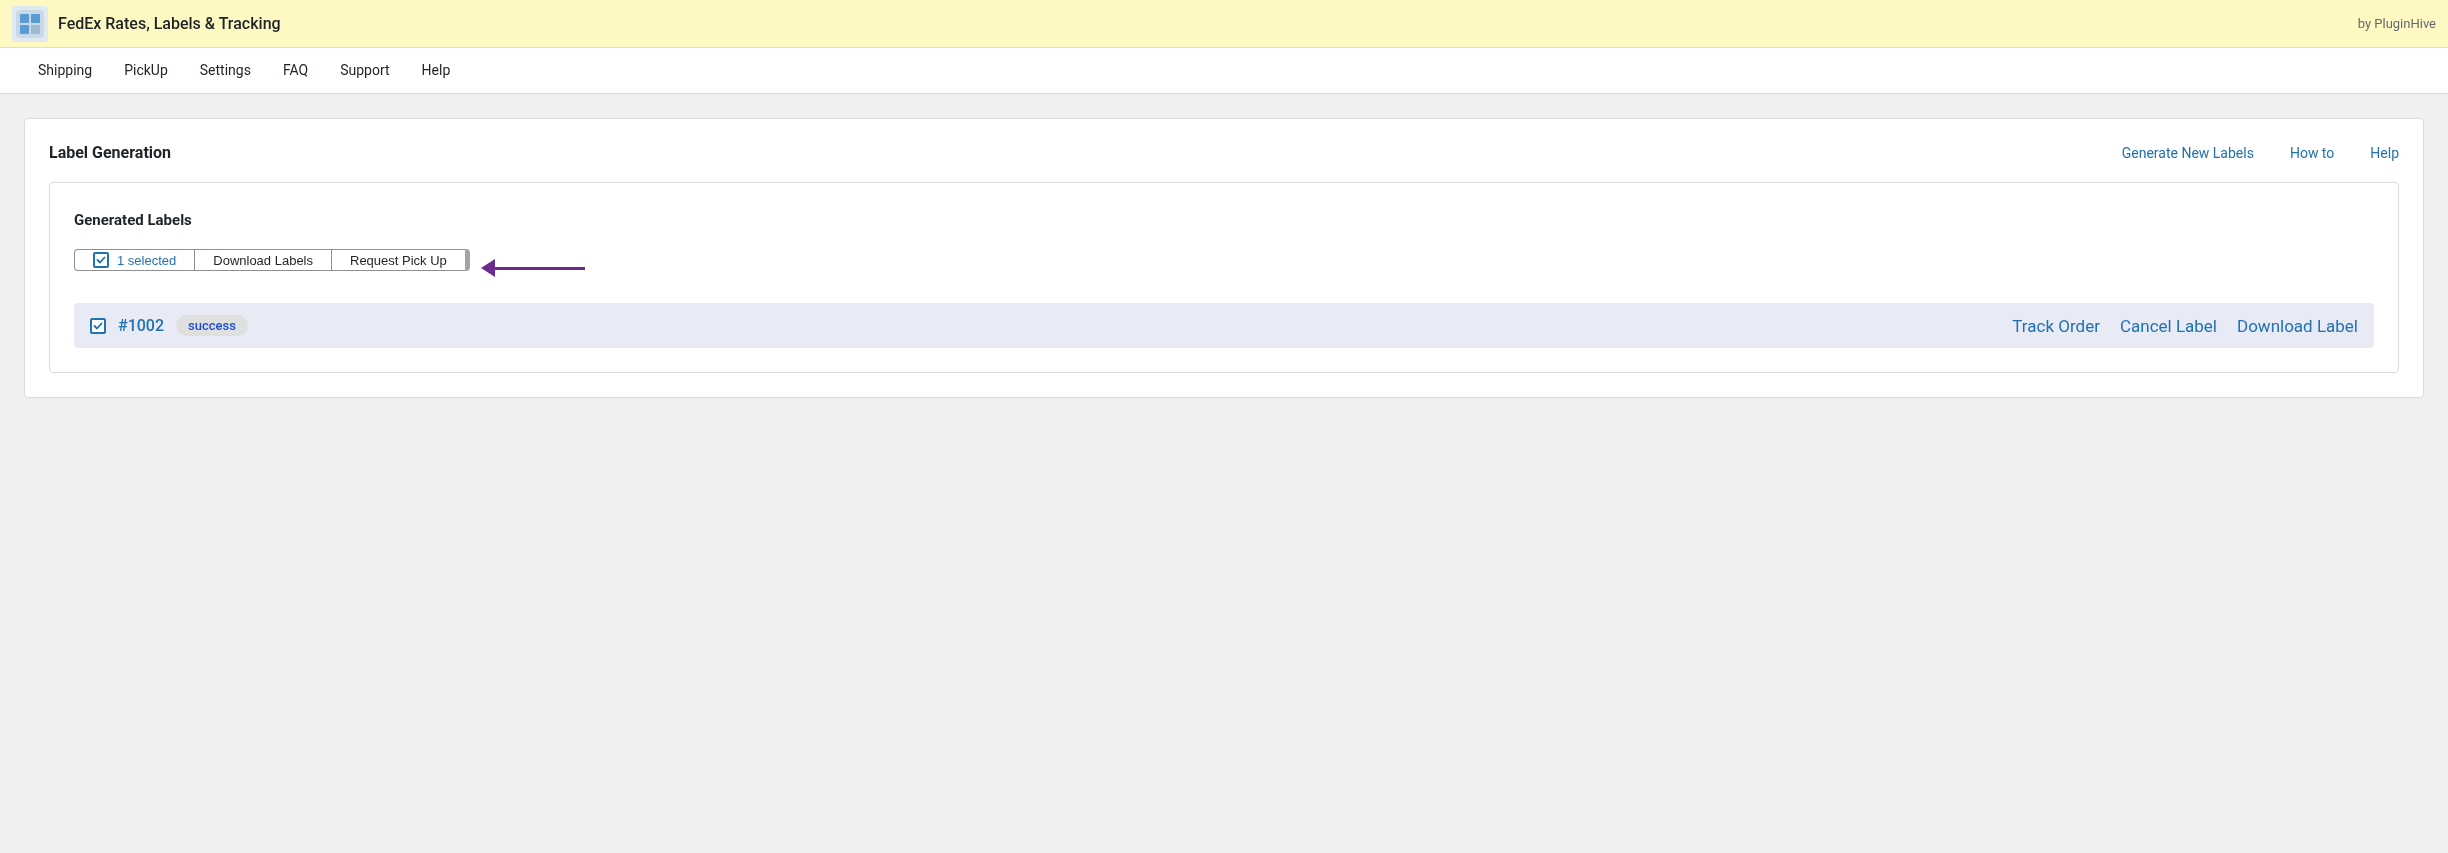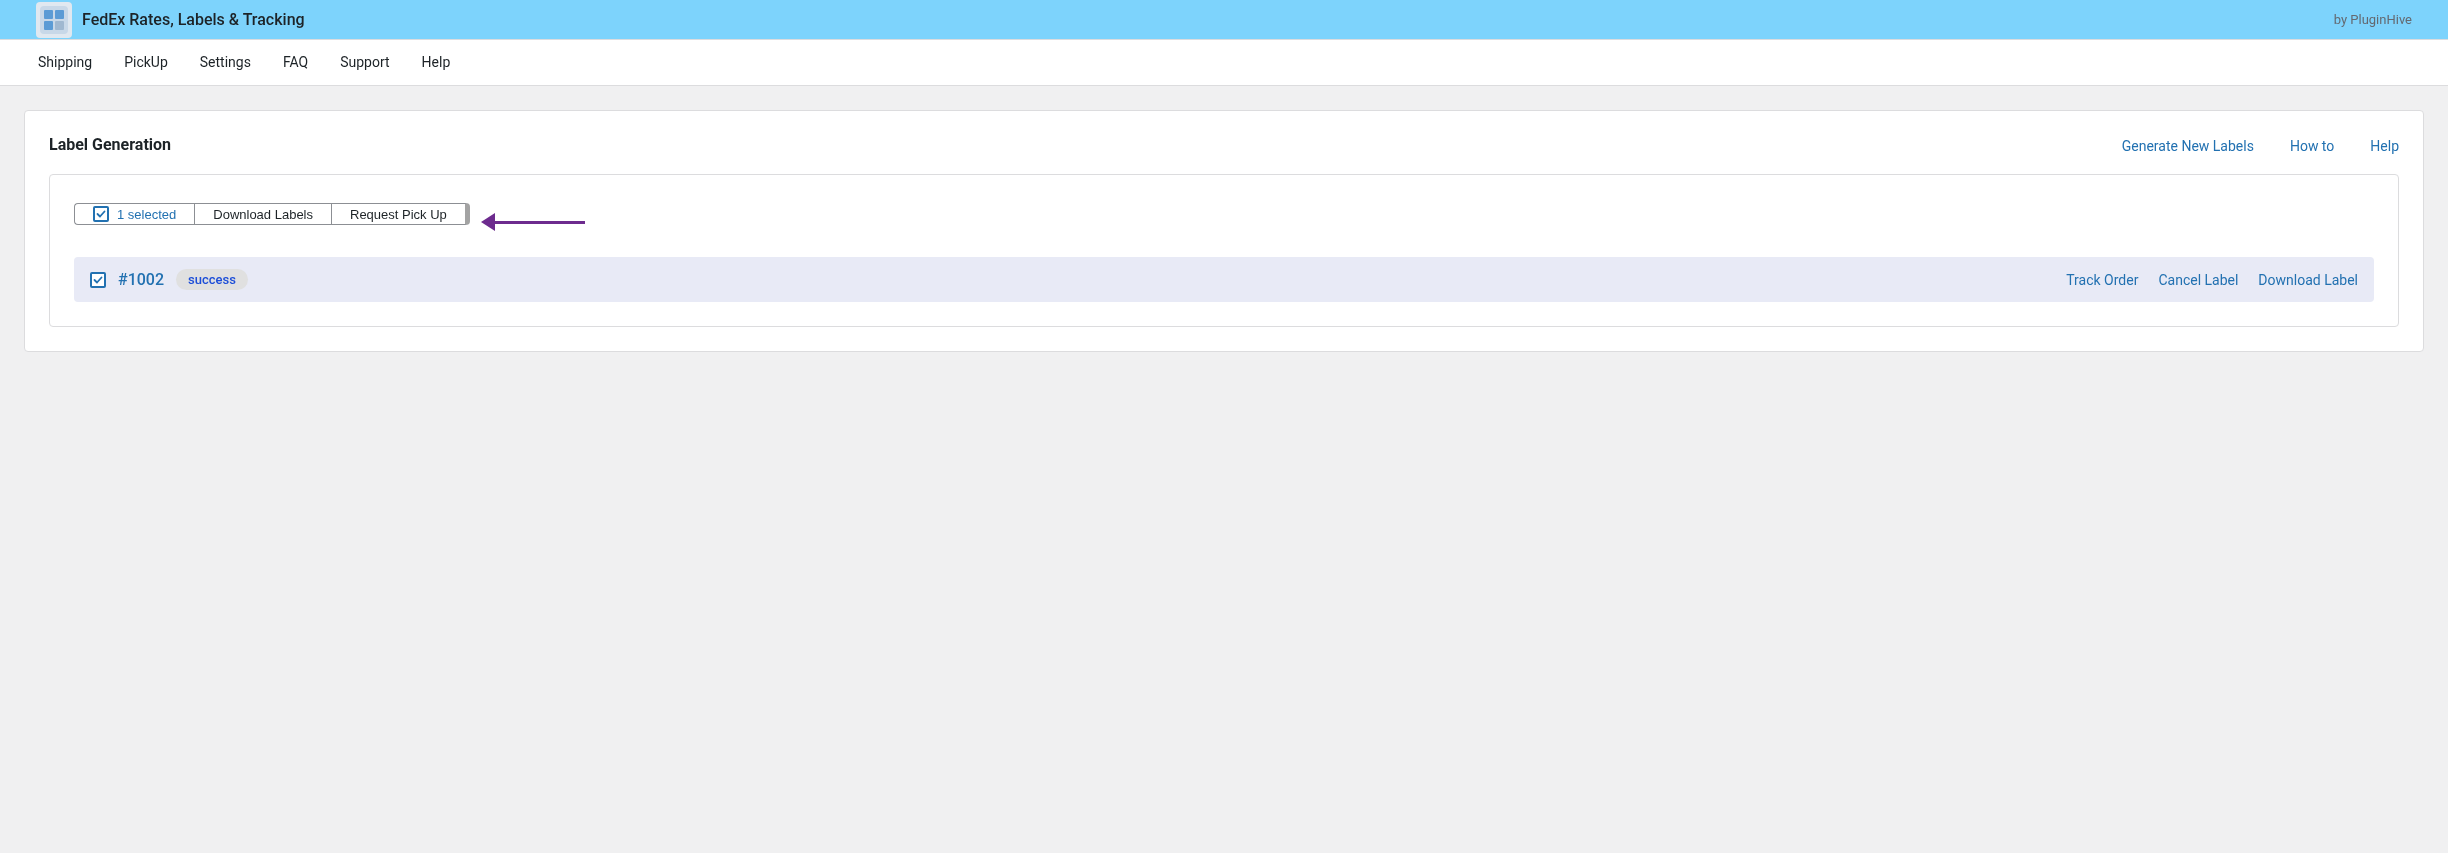--- a/index.html
+++ b/index.html
@@ -6,27 +6,27 @@
     body {
       font-family: -apple-system, BlinkMacSystemFont, "Segoe UI", Roboto, sans-serif;
       background: #f0f0f1;
       min-height: 100vh;
       font-size: 14px;
       color: #1d2327;
     }
 
     
     .top-header {
-      background: #7dd3fc;
+      background: #fef9c3;
       border-bottom: 1px solid #dcdcde;
       display: flex;
       align-items: center;
       justify-content: space-between;
-      padding: 0 36px;
-      height: 40px;
+      padding: 0 12px;
+      height: 48px;
     }
     .top-header-left {
       display: flex;
       align-items: center;
       gap: 10px;
     }
     .plugin-logo {
       width: 36px;
       height: 36px;
       border-radius: 4px;
@@ -77,21 +77,21 @@
     .outer-card {
       background: #fff;
       border: 1px solid #dcdcde;
       border-radius: 4px;
       padding: 24px;
     }
 
     
     .card-header {
       display: flex;
-      align-items: flex-end;
+      align-items: center;
       justify-content: space-between;
       margin-bottom: 20px;
     }
     .card-title {
       font-size: 16px;
       font-weight: 700;
       color: #1d2327;
     }
     .card-header-links {
       display: flex;
@@ -230,21 +230,21 @@
       font-size: 13px;
       font-weight: 500;
     }
     .order-row-right {
       display: flex;
       align-items: center;
       gap: 20px;
     }
     .row-link {
       color: #2271b1;
-      font-size: 14px;
+      font-size: 17px;
       cursor: pointer;
       text-decoration: none;
     }
   </style>
 </head>
 <body>
 
 <div class="top-header">
   <div class="top-header-left">
     <div class="plugin-logo">
@@ -277,20 +277,21 @@
     <div class="card-header">
       <span class="card-title">Label Generation</span>
       <div class="card-header-links">
         <a class="header-link">Generate New Labels</a>
         <a class="header-link">How to</a>
         <a class="header-link">Help</a>
       </div>
     </div>
 
     <div class="inner-card">
+      <div class="inner-card-title">Generated Labels</div>
 
       <div style="display:flex; align-items:center; margin-bottom:16px;">
         <div class="action-bar">
 
           <button class="action-btn selected-btn">
             <div class="checkbox-icon">
               <svg viewBox="0 0 10 10" fill="none">
                 <polyline points="1.5,5 4,7.5 8.5,2.5" stroke="#2271b1" stroke-width="1.8" stroke-linecap="round" stroke-linejoin="round"></polyline>
               </svg>
             </div>

